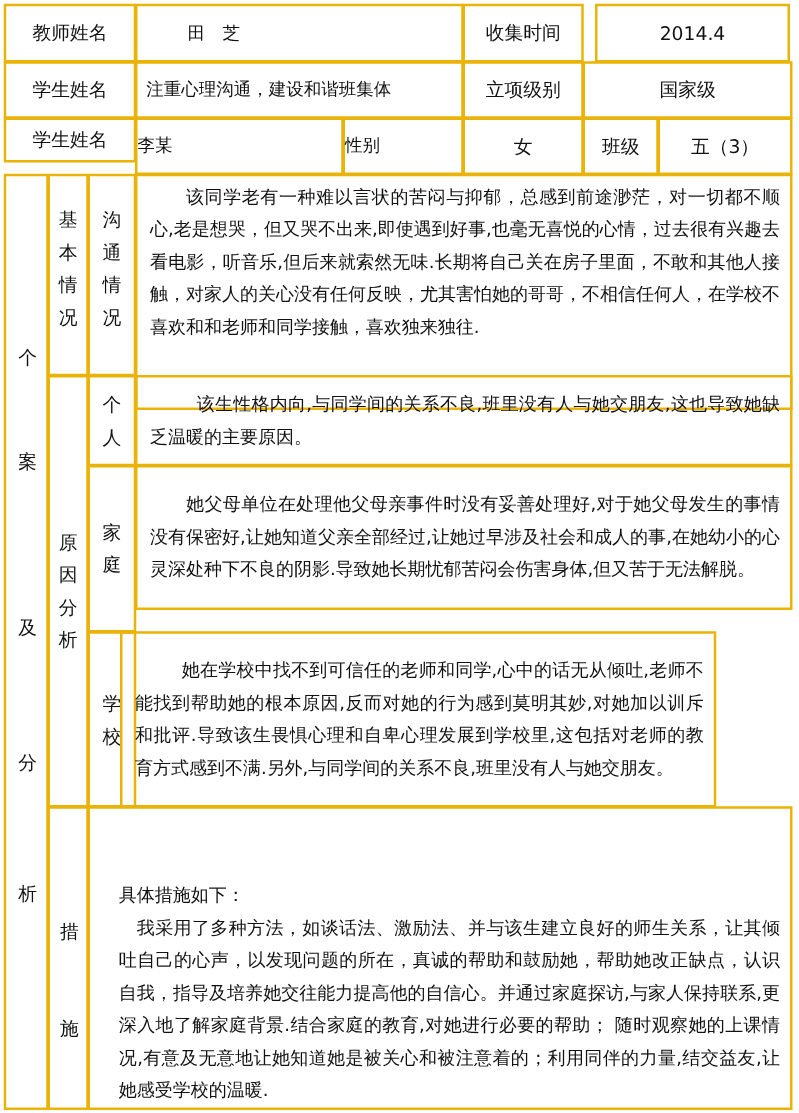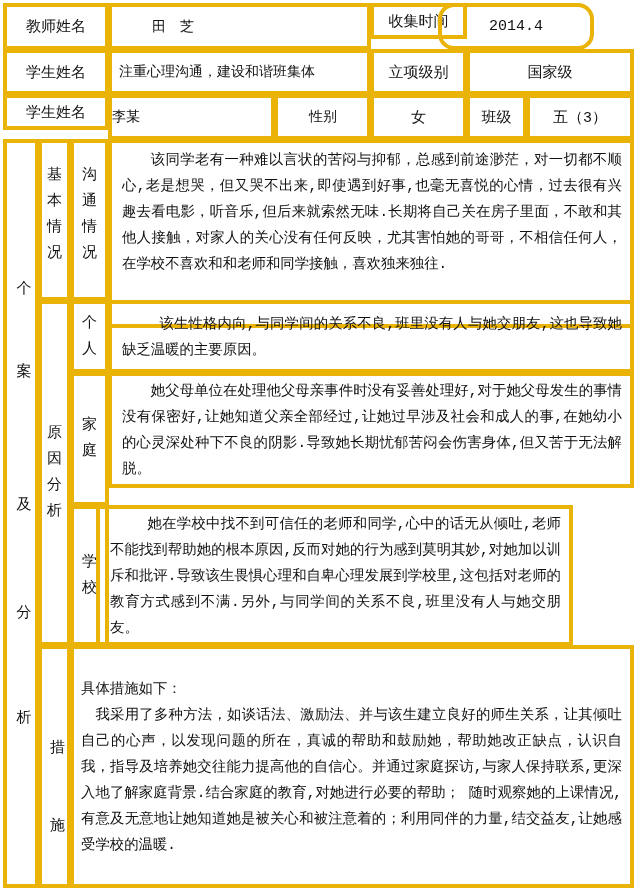--- a/index.html
+++ b/index.html
@@ -1,43 +1,43 @@
 <!DOCTYPE html>
 <html><head>
 <meta charset="utf-8">
 <style>
   html, body { margin: 0; padding: 0; background: #ffffff; }
   body { width: 639px; height: 890px; position: relative; overflow: hidden;
          font-family: "DejaVu Sans", "Liberation Sans", sans-serif; color: #111; }
-  .cell { position: absolute; box-sizing: border-box; border: 4px solid #eab308;
-          margin: 0; font-family: Liberation Mono, monospace; }
+  .cell { position: absolute; box-sizing: border-box; border: 2px solid #eab308;
+          margin: 0; }
   .lbl { display: flex; align-items: center; justify-content: center;
          font-size: 15px; text-align: center; }
   .val { display: flex; align-items: center; font-size: 14px; }
   .vtext { display: flex; flex-direction: column; align-items: center; justify-content: center;
            font-size: 15px; line-height: 26px; }
   .para { font-size: 14.4px; line-height: 26px; padding: 0 8px 0 10px; text-align: justify;
           display: flex; flex-direction: column; justify-content: center; }
   .para p { margin: 0; }
   .indent { text-indent: 2em; }
   .indent1 { text-indent: 1em; }
 </style>
 </head>
 <body>
 
 <div class="cell lbl" style="left:3px;top:3px;width:106px;height:47px;">
     <span>教师姓名</span>
   </div>
 <div class="cell val" style="left:108px;top:3px;width:263px;height:47px;padding-left:40px;">
     <span>田　芝</span>
   </div>
-<div class="cell lbl" style="left:370px;top:3px;width:97px;height:36px;">
+<div class="cell lbl" style="left:370px;top:3px;width:97px;height:47px;">
     <span>收集时间</span>
   </div>
-<div class="cell lbl" style="left:438px;top:3px;width:156px;height:47px;border-radius:16px;">
+<div class="cell lbl" style="left:476px;top:3px;width:156px;height:47px;">
     <span>2014.4</span>
   </div>
 
 <div class="cell lbl" style="left:3px;top:49px;width:106px;height:46px;">
     <span>学生姓名</span>
   </div>
 <div class="cell val" style="left:108px;top:49px;width:263px;height:46px;padding-left:7px;">
     <span>注重心理沟通，建设和谐班集体</span>
   </div>
 <div class="cell lbl" style="left:370px;top:49px;width:97px;height:46px;">
@@ -46,21 +46,21 @@
 <div class="cell lbl" style="left:466px;top:49px;width:168px;height:46px;">
     <span>国家级</span>
   </div>
 
 <div class="cell lbl" style="left:3px;top:94px;width:106px;height:36px;">
     <span>学生姓名</span>
   </div>
 <div class="cell val" style="left:108px;top:94px;width:167px;height:46px;">
     <span>李某</span>
   </div>
-<div class="cell val" style="left:274px;top:94px;width:97px;height:46px;justify-content:flex-end;padding-right:30px;">
+<div class="cell val" style="left:274px;top:94px;width:97px;height:46px;padding-right:30px;">
     <span>性别</span>
   </div>
 <div class="cell lbl" style="left:370px;top:94px;width:97px;height:46px;">
     <span>女</span>
   </div>
 <div class="cell lbl" style="left:466px;top:94px;width:61px;height:46px;">
     <span>班级</span>
   </div>
 <div class="cell lbl" style="left:526px;top:94px;width:108px;height:46px;">
     <span>五（3）</span>
@@ -118,16 +118,16 @@
   <span>校</span>
 </div>
 <div class="cell para" style="left:96px;top:505px;width:477px;height:141px;">
   <p class="indent" style="text-indent:2.6em;">她在学校中找不到可信任的老师和同学,心中的话无从倾吐,老师不能找到帮助她的根本原因,反而对她的行为感到莫明其妙,对她加以训斥和批评.导致该生畏惧心理和自卑心理发展到学校里,这包括对老师的教育方式感到不满.另外,与同学间的关系不良,班里没有人与她交朋友。</p>
 </div>
 
 <div class="cell" style="left:38px;top:645px;width:33px;height:243px;font-size:15px;">
   <span style="position:absolute;left:0;width:31px;text-align:center;top:89px;">措</span>
   <span style="position:absolute;left:0;width:31px;text-align:center;top:167px;">施</span>
 </div>
-<div class="cell para" style="left:70px;top:645px;width:564px;height:243px;padding-left:7px;">
+<div class="cell para" style="left:70px;top:645px;width:564px;height:243px;padding-left:23px;justify-content:flex-end;">
   <p>具体措施如下：</p>
   <p class="indent1">我采用了多种方法，如谈话法、激励法、并与该生建立良好的师生关系，让其倾吐自己的心声，以发现问题的所在，真诚的帮助和鼓励她，帮助她改正缺点，认识自我，指导及培养她交往能力提高他的自信心。并通过家庭探访,与家人保持联系,更深入地了解家庭背景.结合家庭的教育,对她进行必要的帮助； 随时观察她的上课情况,有意及无意地让她知道她是被关心和被注意着的；利用同伴的力量,结交益友,让她感受学校的温暖.</p>
 </div>
 
 </body></html>

